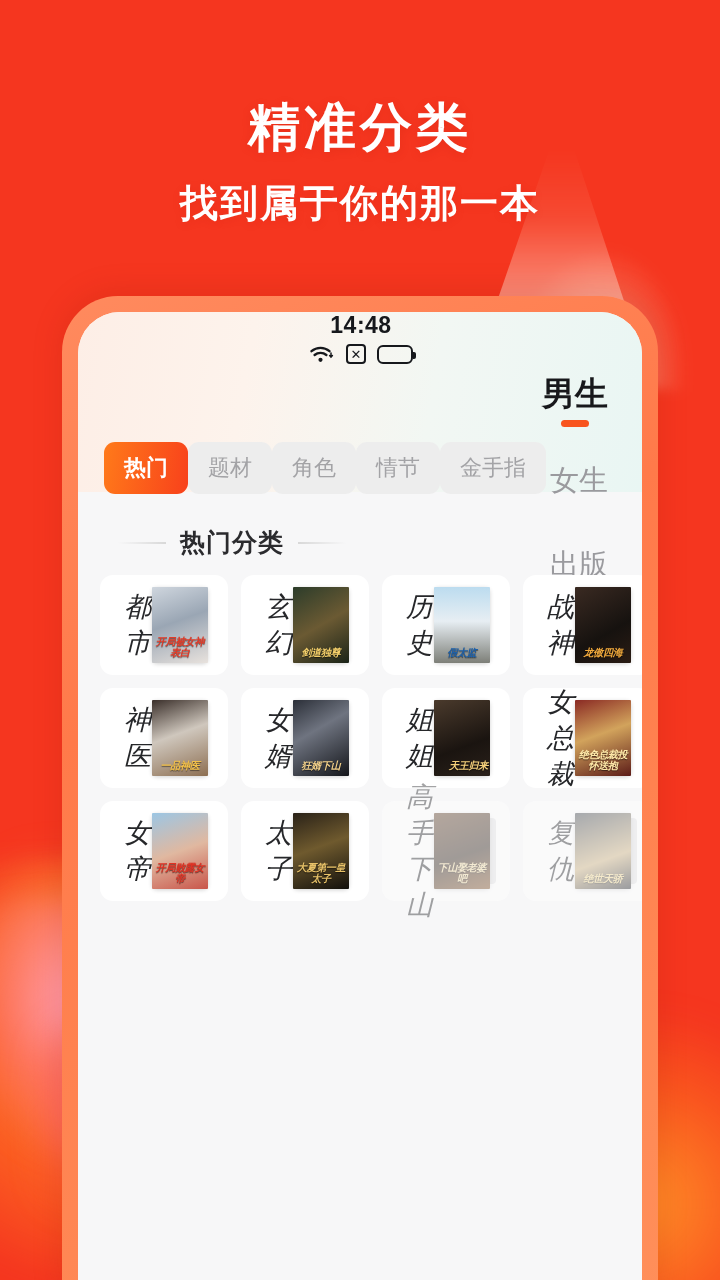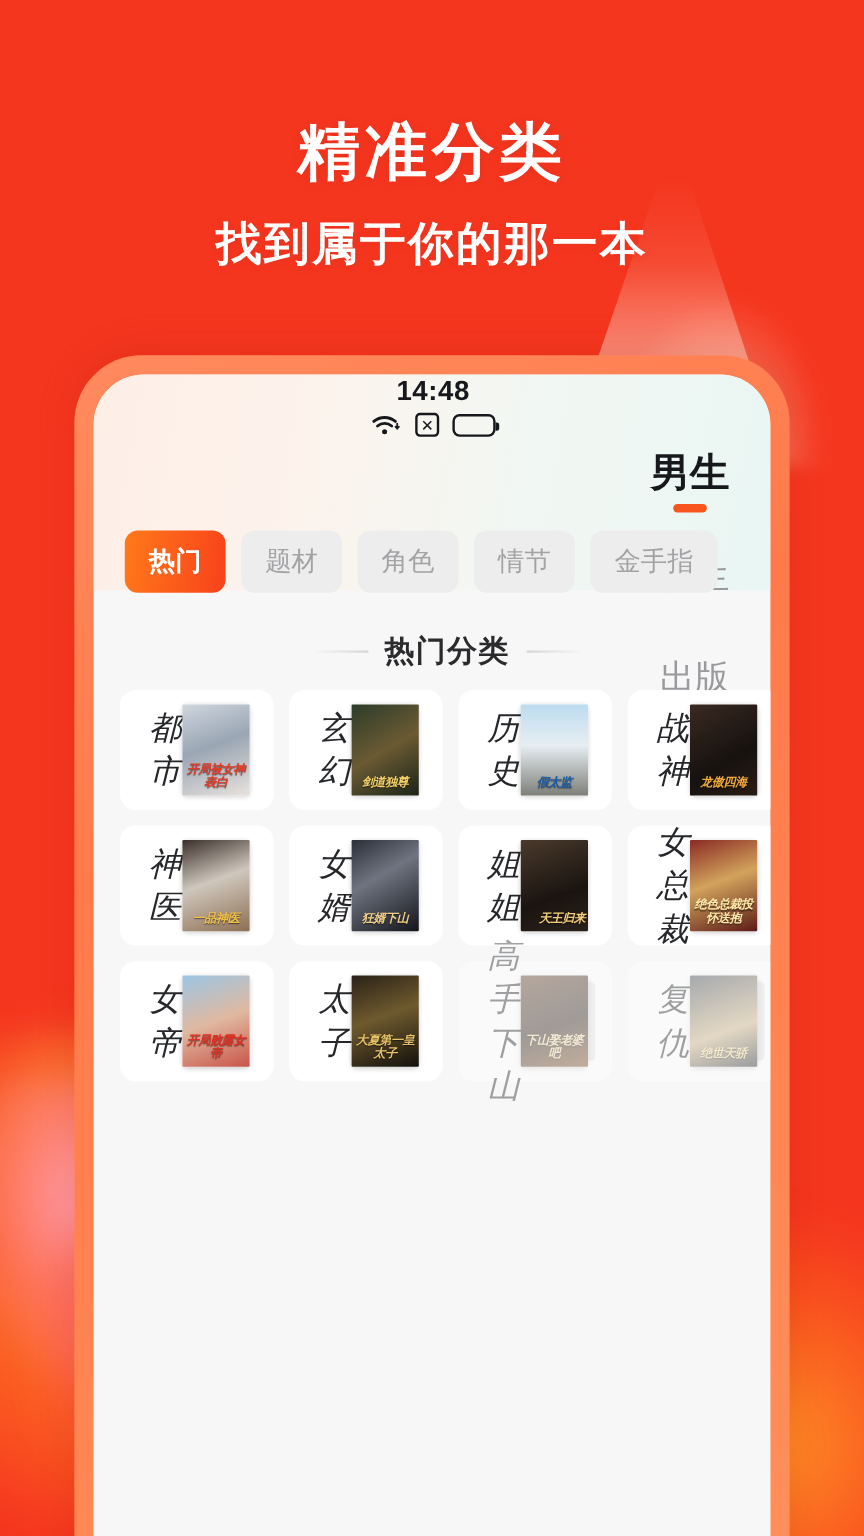--- a/index.html
+++ b/index.html
@@ -123,35 +123,35 @@
     position:absolute; top:4px; left:4px; width:28px; height:28px;
     border:3px solid #17181b; border-radius:50%;
   }
   .search-btn .handle{
     position:absolute; top:30px; left:28px; width:11px; height:3.2px;
     background:#17181b; border-radius:2px; transform:rotate(45deg);
   }
 
   
   .chips{
-    position:relative; display:flex; gap:13px; padding:12px 26px 0 26px;
+    position:relative; display:flex; padding:12px 26px 0 26px;
   }
   .chip{
     background:#ededed; color:#a3a3a6; font-size:22px;
     padding:11px 20px; border-radius:11px; white-space:nowrap; cursor:pointer;
   }
   .chip.active{
     background:linear-gradient(100deg,#ff7a1a,#f8411b);
     color:#fff; font-weight:bold;
   }
 
   
   .section-title{
-    position:relative; display:flex; align-items:center; justify-content:center;
-    gap:14px; margin-top:32px; padding:0 40px;margin-left:25px;
+    position:relative; display:flex; align-items:center; 
+    gap:14px; margin-top:32px; padding:0 40px;
   }
   .section-title .line{ width:48px; height:2px; background:linear-gradient(to right,rgba(200,200,200,0),#d8d8d8); }
   .section-title .line.r{ background:linear-gradient(to left,rgba(200,200,200,0),#d8d8d8); }
   .section-title .txt{ font-size:25px; font-weight:bold; color:#2b2b2e; letter-spacing:1px; }
 
   
   .grid{
     position:relative; margin-top:16px; padding:0 22px;
     display:grid; grid-template-columns:1fr 1fr 1fr 1fr; gap:13px 13px;font-style:italic;
   }

